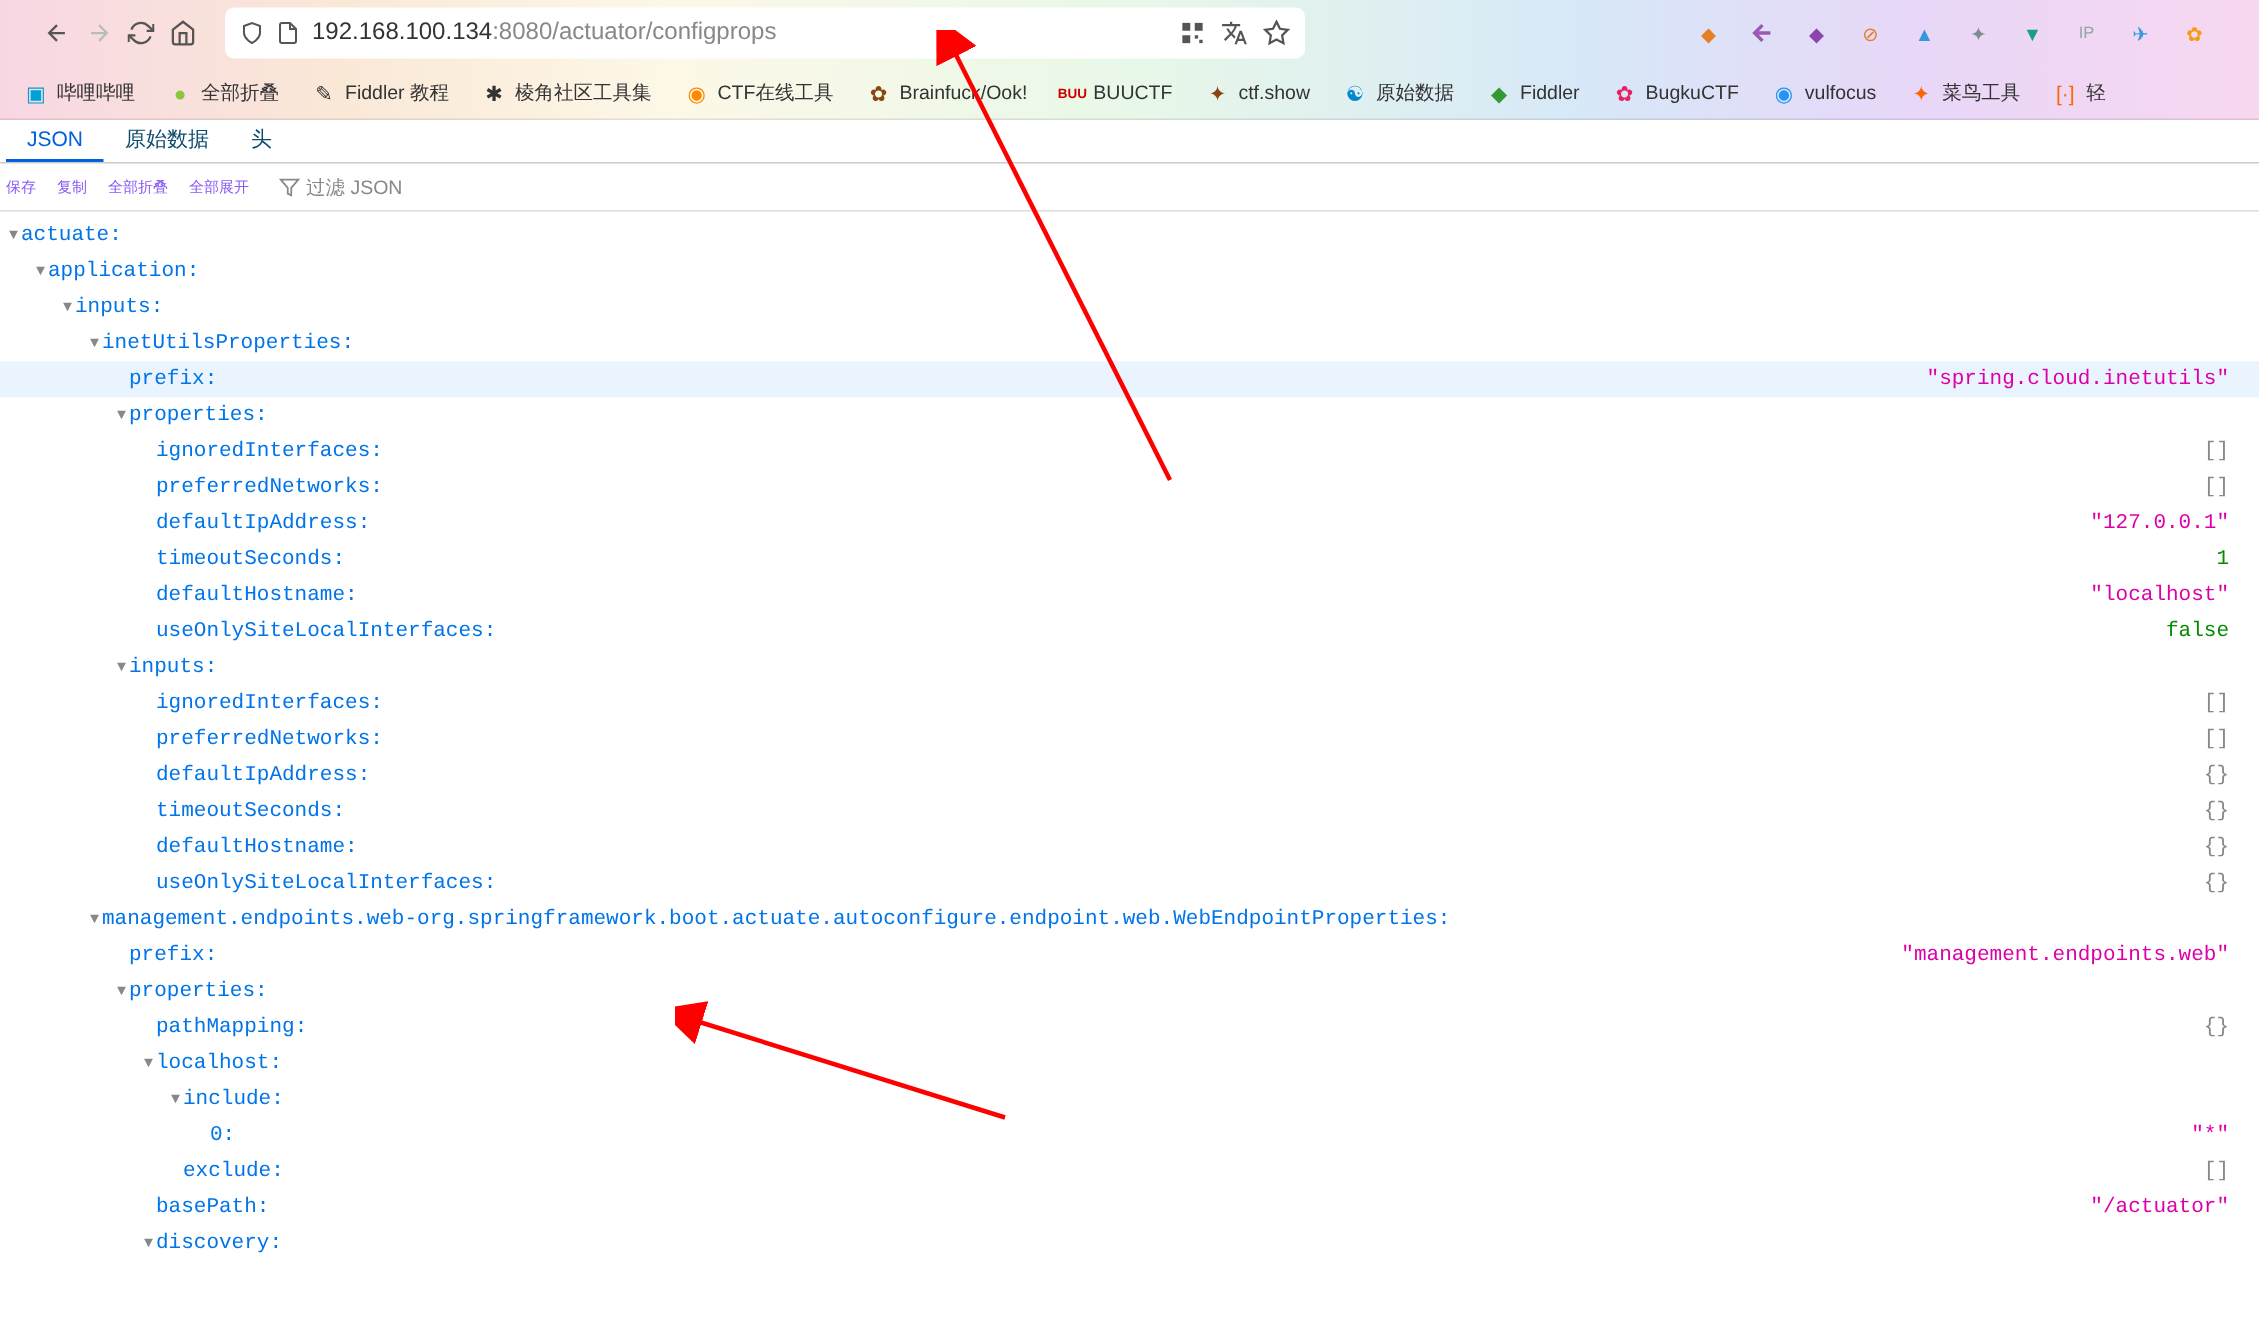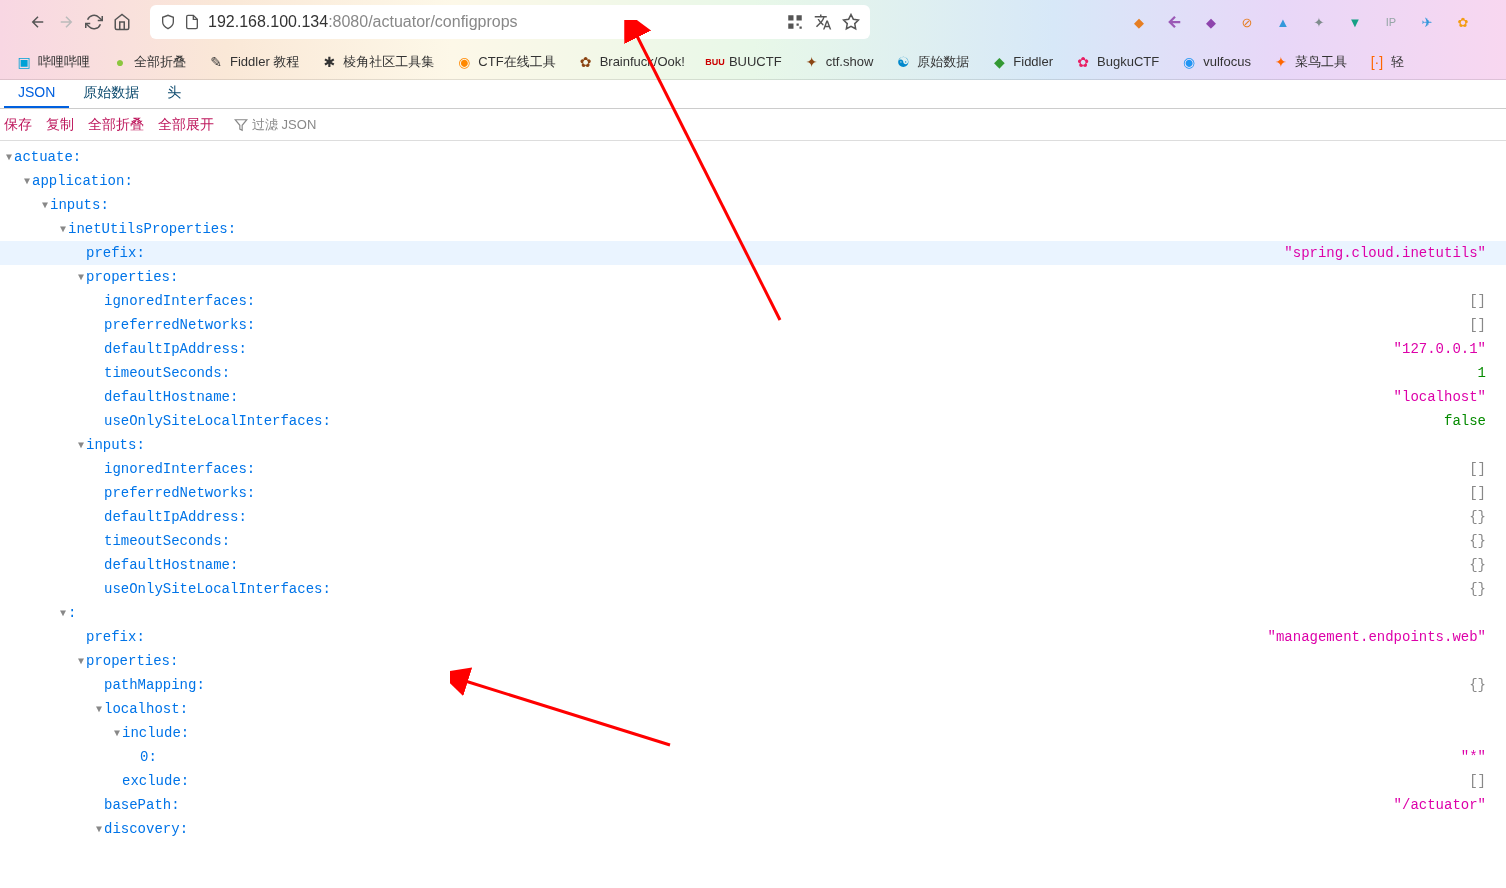--- a/index.html
+++ b/index.html
@@ -22,21 +22,21 @@
 .bookmark { display: flex; align-items: center; gap: 6px; padding: 4px 8px; color: #333; font-size: 13px; white-space: nowrap; cursor: pointer; border-radius: 4px; }
 .bm-icon { width: 16px; height: 16px; display: flex; align-items: center; justify-content: center; font-size: 14px; }
 
 
 .tabs { height: 29px; display: flex; align-items: flex-end; padding: 0 4px; border-bottom: 1px solid #ccc; }
 .tab { padding: 6px 14px; font-size: 14px; color: #0c4a6e; cursor: pointer; }
 .tab.active { color: #0060df; border-bottom: 2px solid #0060df; font-weight: 500; }
 
 
 .toolbar { height: 32px; display: flex; align-items: center; padding: 0 4px; gap: 14px; border-bottom: 1px solid #ddd; }
-.toolbar-btn { font-size: 14px; color: #be185d; cursor: pointer; }
+.toolbar-btn { font-size: 10px; color: #8b5cf6; cursor: pointer; }
 .toolbar-filter { display: flex; align-items: center; gap: 4px; color: #888; margin-left: 6px; }
 .toolbar-filter svg { width: 14px; height: 14px; }
 
 
 .json-tree { font-family: Consolas, "Courier New", monospace; font-size: 14px; padding: 4px 0; position: relative; }
 .json-row { display: flex; align-items: center; height: 24px; }
 .json-row.highlight { background: #eaf4ff; }
 .tree-arrow { width: 10px; display: inline-flex; align-items: center; justify-content: center; color: #888; font-size: 10px; cursor: pointer; }
 .json-key { color: #0074e8; }
 .json-colon { color: #0074e8; }
@@ -340,20 +340,21 @@
 <div class="json-row">
       <span class="indent" style="width:104px"></span>
       <span class="json-key">useOnlySiteLocalInterfaces</span>
       <span class="json-colon">:</span>
       <span class="json-value json-obj">{}</span>
     </div>
 
 <div class="json-row">
       <span class="indent" style="width:58px"></span>
       <span class="tree-arrow">▼</span>
+      <span class="json-key">management.endpoints.web-org.springframework.boot.actuate.autoconfigure.endpoint.web.WebEndpointProperties</span>
       <span class="json-colon">:</span>
     </div>
 
 <div class="json-row">
       <span class="indent" style="width:86px"></span>
       <span class="json-key">prefix</span>
       <span class="json-colon">:</span>
       <span class="json-value json-str">"management.endpoints.web"</span>
     </div>
 

